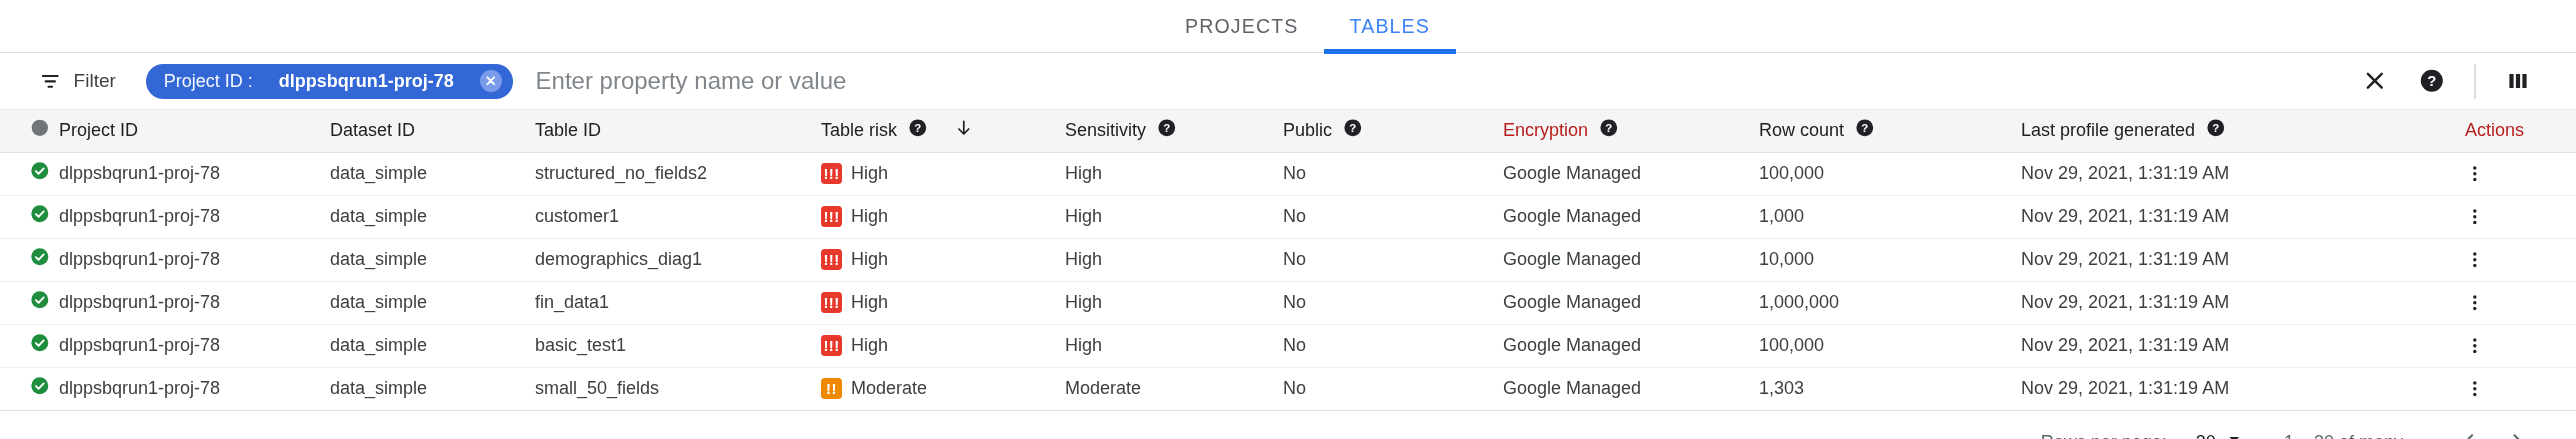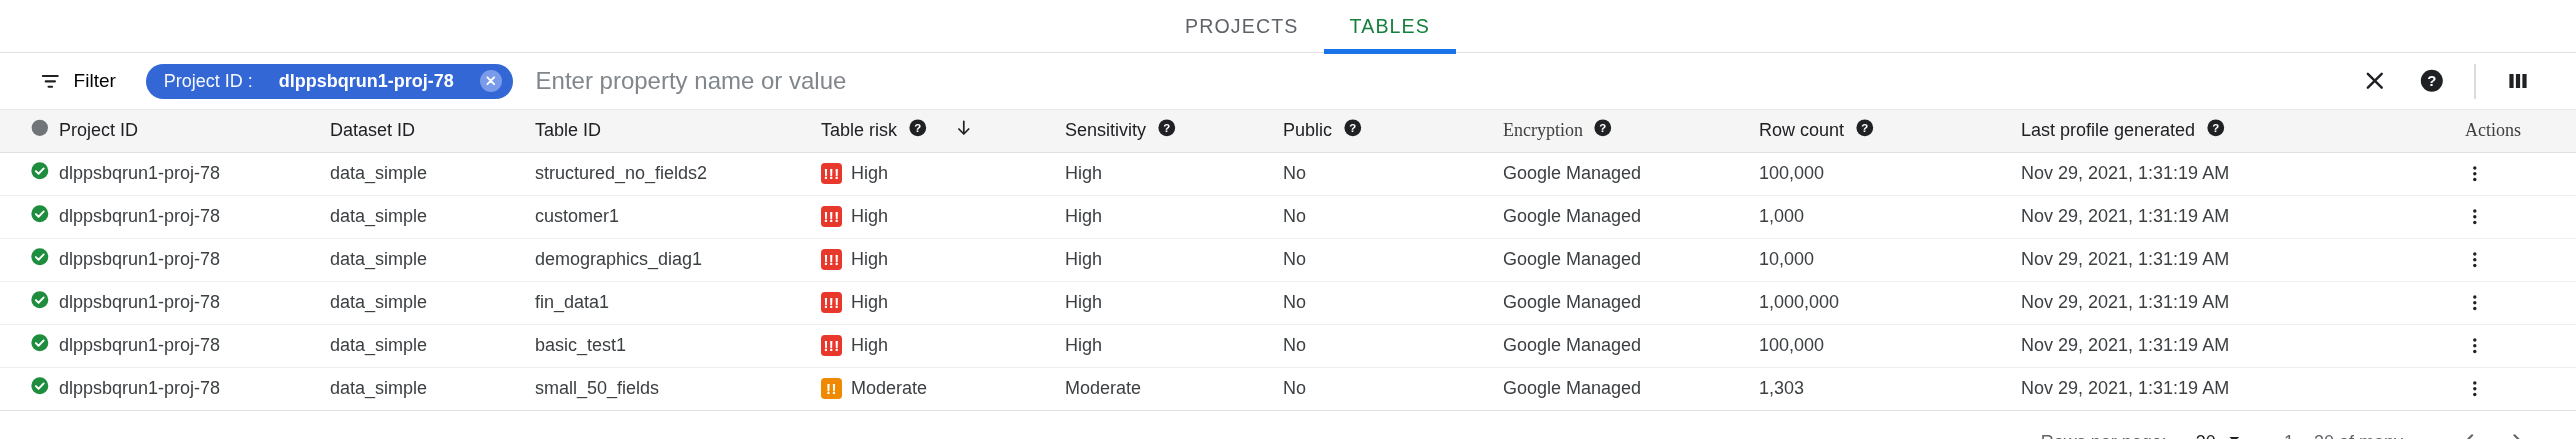--- a/index.html
+++ b/index.html
@@ -26,21 +26,21 @@
     height: 51px;
     display: flex; align-items: center;
     padding: 0 25.6px;
     font-size: 19.6px;
     letter-spacing: 1.1px;
     font-weight: 500;
     color: #5f6368;
     cursor: pointer;
     user-select: none;
   }
-  .tab.active { color: #15803d; }
+  .tab.active { color: #3b82f6; }
   .tab.active::after {
     content: "";
     position: absolute;
     left: 0; right: 0; bottom: -1.5px;
     height: 4.5px;
     background: #1a73e8;
   }
 
   
   .filterbar {
@@ -50,21 +50,21 @@
     padding: 0 30px 0 39px;
     background: #fff;
     border-bottom: 0.8px solid #e8eaed;
   }
   .filter-btn {
     display: flex; align-items: center; gap: 12px;
     cursor: pointer; user-select: none;
     padding-right: 15px;
   }
   .filter-ico { width: 22.6px; height: 22.6px; display:block; }
-  .filter-label { font-size: 19px; color: #000000; font-weight: 500; }
+  .filter-label { font-size: 19px; color: #404040; font-weight: 500; }
 
   .chip {
     display: inline-flex; align-items: center; gap: 26px;
     height: 35px;
     padding: 0 10.5px 0 18px;
     margin-left: 15px;
     background: #3367d6;
     border-radius: 17.3px;
     color: #ffffff;
     font-size: 18px;
@@ -108,21 +108,21 @@
     font-size: 18px;
     font-weight: 500;
     color: #202124;
     text-align: left;
     padding: 0;
     vertical-align: middle;
     white-space: nowrap;
     border-bottom: 0.8px solid #e0e0e0;
   }
   th .hcell { display: flex; align-items: center; gap: 10.5px; }
-  th.muted .hlabel { color: #404040; font-weight: 400; font-family: Liberation Serif, serif; }
+  th.muted .hlabel { color: #b91c1c; font-weight: 400; }
   .hq { flex: none; }
   .sortarrow { margin-left: 16.6px; flex: none; }
 
   table.grid tbody td {
     height: 43px;
     font-size: 18px;
     color: #3c4043;
     padding: 0;
     vertical-align: middle;
     white-space: nowrap;

